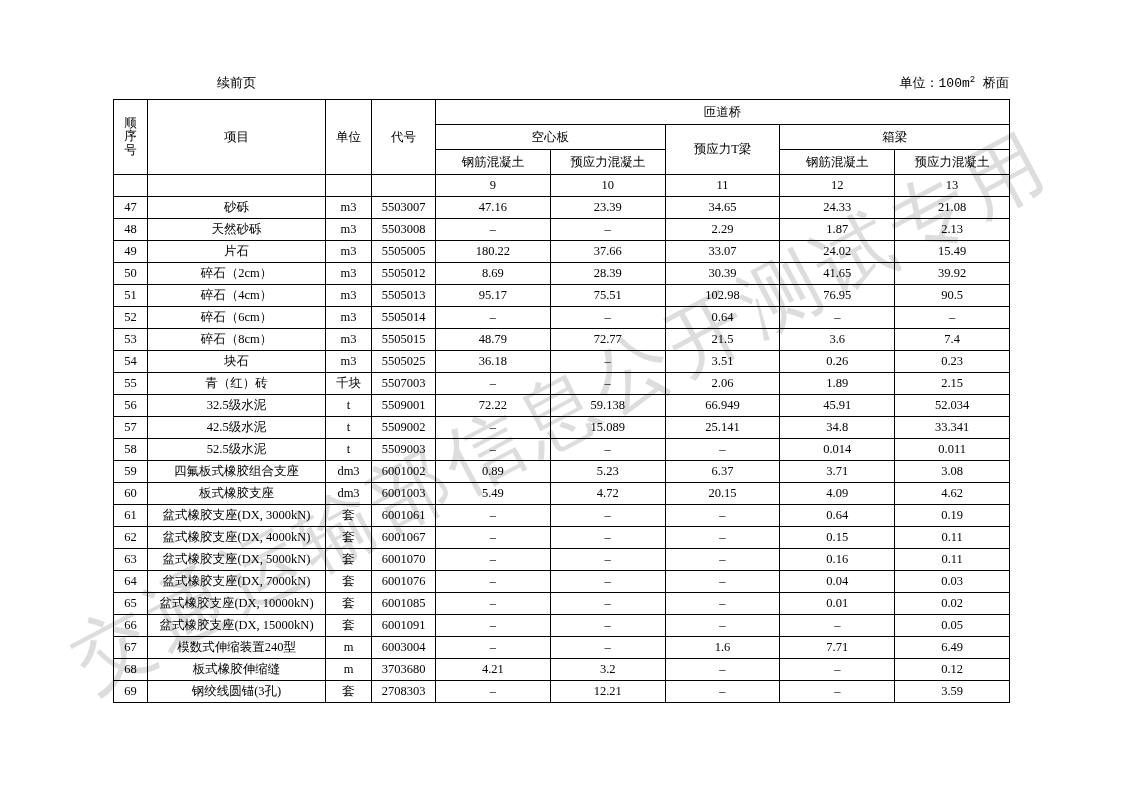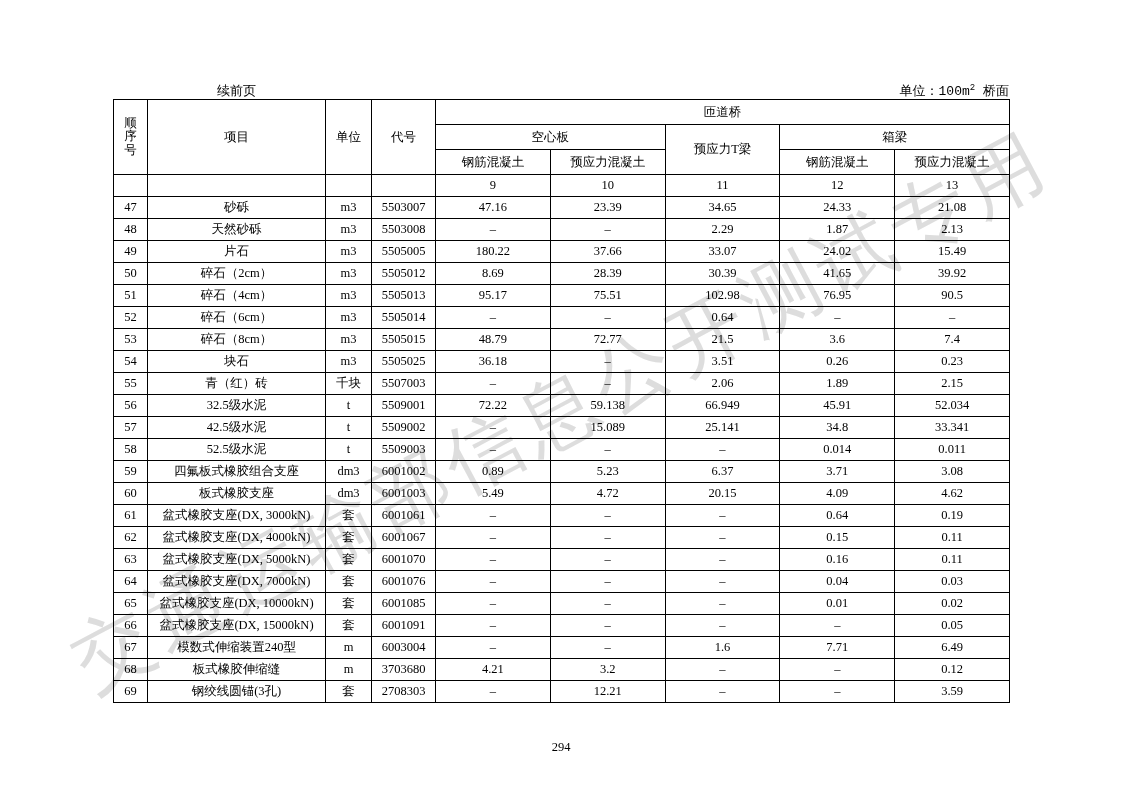--- a/index.html
+++ b/index.html
@@ -39,21 +39,20 @@
   }
 
   
   .topline {
     position: absolute;
     left: 113px;
     top: 74px;
     width: 896px;
     height: 22px;
     z-index: 5;
-    margin-top: 8px;
   }
   .topline .cont-label {
     position: absolute;
     left: 104px;
     top: 0;
     font-size: 13px;
   }
   .topline .unit-label {
     position: absolute;
     right: 0;
@@ -429,14 +428,13 @@
           <td class="num">2708303</td>
           <td class="num">–</td>
           <td class="num">12.21</td>
           <td class="num">–</td>
           <td class="num">–</td>
           <td class="num">3.59</td>
         </tr>
       </tbody>
   </table>
 
-  <div class="pagenum">294</div>
 </div>
 
 </body></html>

